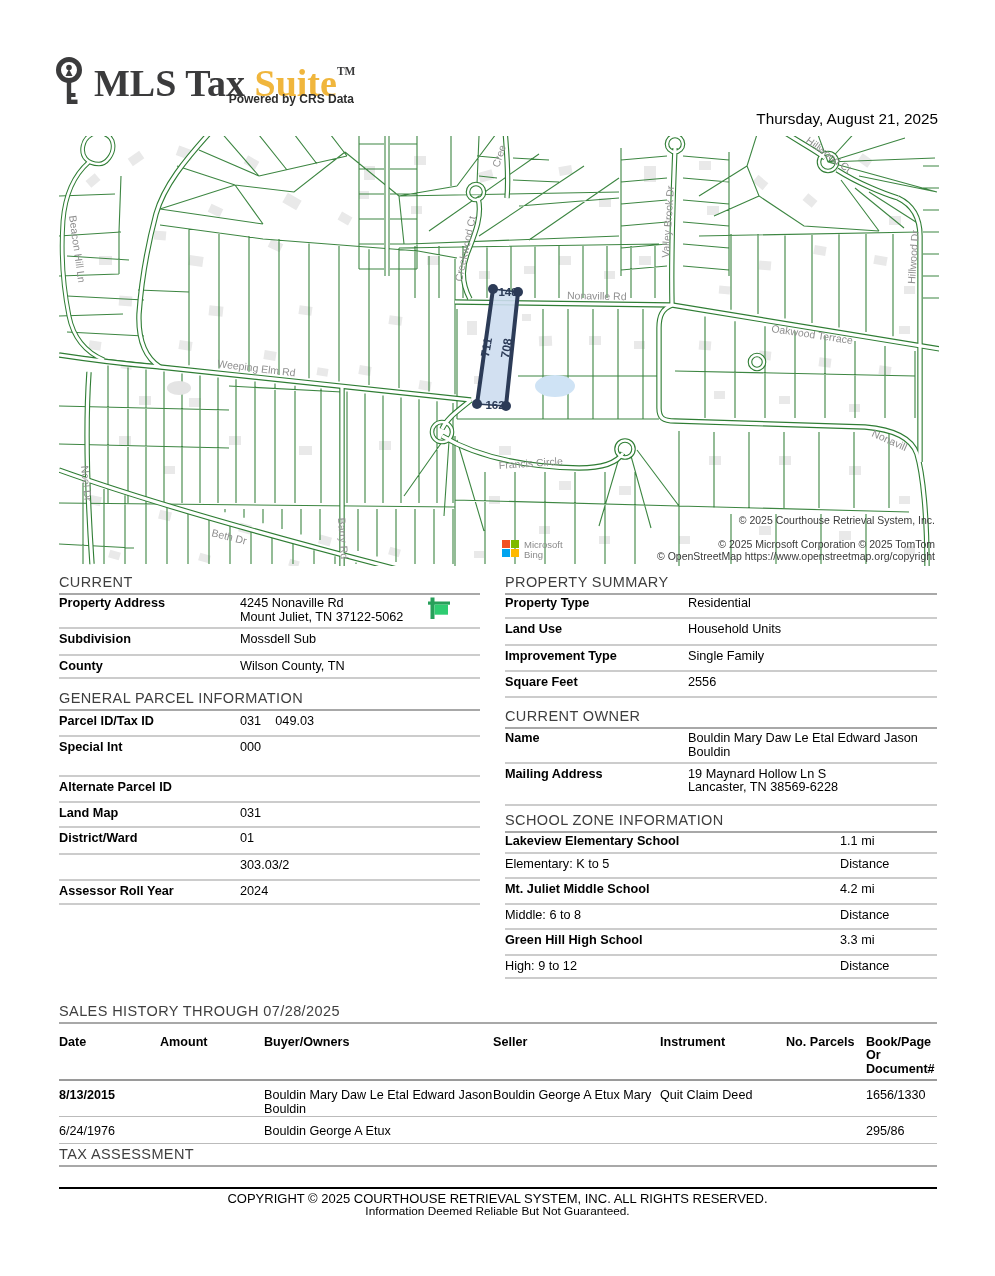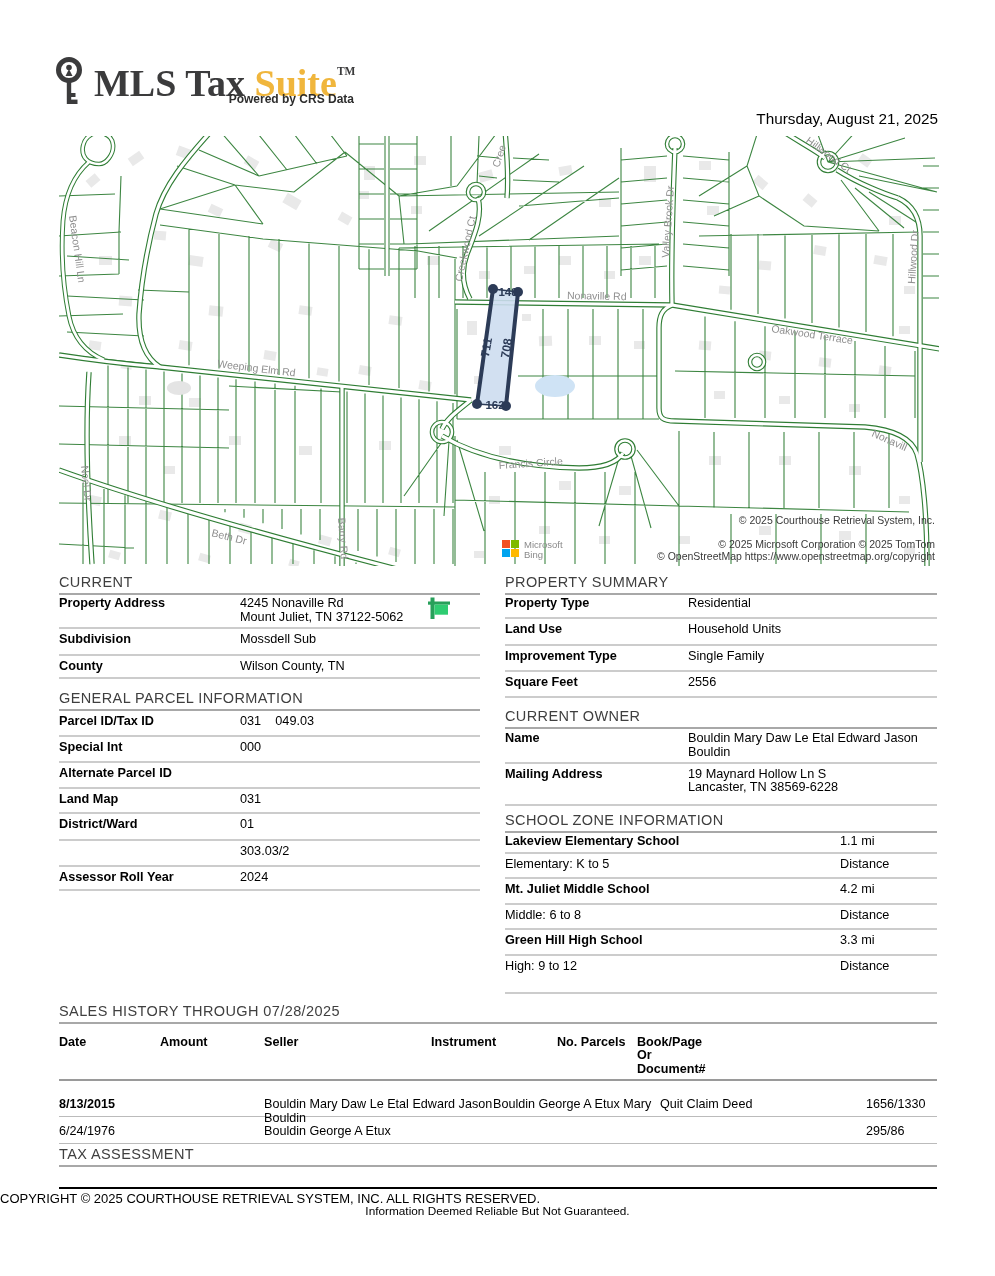--- a/index.html
+++ b/index.html
@@ -253,21 +253,21 @@
 </div>
 
 <div class="hdr" style="position:absolute;left:59px;top:690px;width:421px">GENERAL PARCEL INFORMATION</div>
 <div style="position:absolute;left:59px;top:711px;width:421px">
 
 <div class="row" style="height:26px">
         <div style="flex:0 0 181px;font-weight:bold;">Parcel ID/Tax ID</div>
         <div class="val">031&nbsp;&nbsp;&nbsp;&nbsp;049.03</div>
       </div>
 
-<div class="row" style="height:26px">
+<div class="row" style="height:40px">
         <div style="flex:0 0 181px;font-weight:bold;">Special Int</div>
         <div class="val">000</div>
       </div>
 
 <div class="row" style="height:26px">
         <div style="flex:0 0 181px;font-weight:bold;">Alternate Parcel ID</div>
         <div class="val">&nbsp;</div>
       </div>
 
 <div class="row" style="height:25px">
@@ -350,40 +350,41 @@
 <div class="row" style="height:25px">
         <div style="flex:0 0 335px;">Middle: 6 to 8</div>
         <div class="val">Distance</div>
       </div>
 
 <div class="row" style="height:26px">
         <div style="flex:0 0 335px;font-weight:bold;">Green Hill High School</div>
         <div class="val">3.3 mi</div>
       </div>
 
-<div class="row" style="height:38px">
+<div class="row" style="height:23px">
         <div style="flex:0 0 335px;">High: 9 to 12</div>
         <div class="val">Distance</div>
       </div>
 </div>
 
 <div class="hdr" style="position:absolute;left:59px;top:1003px;width:878px">SALES HISTORY THROUGH 07/28/2025</div>
 
 <div style="position:absolute;left:59px;top:1024px;width:878px;font-size:12.6px">
 
 <div style="display:flex;font-weight:bold;border-bottom:2px solid #9a9a9a;padding:12px 0 3px 0;line-height:1.07">
 <div style="flex:0 0 101px">Date</div>
         <div style="flex:0 0 104px">Amount</div>
+        <div style="flex:0 0 229px">Buyer/Owners</div>
         <div style="flex:0 0 167px">Seller</div>
         <div style="flex:0 0 126px">Instrument</div>
         <div style="flex:0 0 80px">No. Parcels</div>
         <div style="flex:1">Book/Page<br>Or<br>Document#</div>
 </div>
 
-<div style="display:flex;border-bottom:1px solid #bbb;height:36px;padding-top:17px;line-height:1.1">
+<div style="display:flex;border-bottom:1px solid #bbb;height:36px;padding-top:8px;line-height:1.1">
 <div style="flex:0 0 101px;font-weight:bold">8/13/2015</div>
         <div style="flex:0 0 104px"></div>
         <div style="flex:0 0 229px">Bouldin Mary Daw Le Etal Edward Jason Bouldin</div>
         <div style="flex:0 0 167px">Bouldin George A Etux Mary</div>
         <div style="flex:0 0 126px">Quit Claim Deed</div>
         <div style="flex:0 0 80px"></div>
         <div style="flex:1">1656/1330</div>
 </div>
 
 <div style="display:flex;border-bottom:1px solid #bbb;height:27px;padding-top:8px;line-height:1.1">
@@ -394,15 +395,15 @@
         <div style="flex:0 0 126px"></div>
         <div style="flex:0 0 80px"></div>
         <div style="flex:1">295/86</div>
 </div>
 </div>
 
 <div class="hdr" style="position:absolute;left:59px;top:1146px;width:878px">TAX ASSESSMENT</div>
 
 <div style="position:absolute;left:59px;top:1187px;width:878px;border-top:2px solid #000"></div>
 
-<div style="position:absolute;left:0;top:1191px;width:995px;font-size:13px">COPYRIGHT © 2025 COURTHOUSE RETRIEVAL SYSTEM, INC. ALL RIGHTS RESERVED.</div>
+<div style="position:absolute;left:0;top:1191px;width:995px;text-align:center;font-size:13px">COPYRIGHT © 2025 COURTHOUSE RETRIEVAL SYSTEM, INC. ALL RIGHTS RESERVED.</div>
 
 <div style="position:absolute;left:0;top:1204px;width:995px;text-align:center;font-size:11.8px">Information Deemed Reliable But Not Guaranteed.</div>
 </div>
 </body></html>

